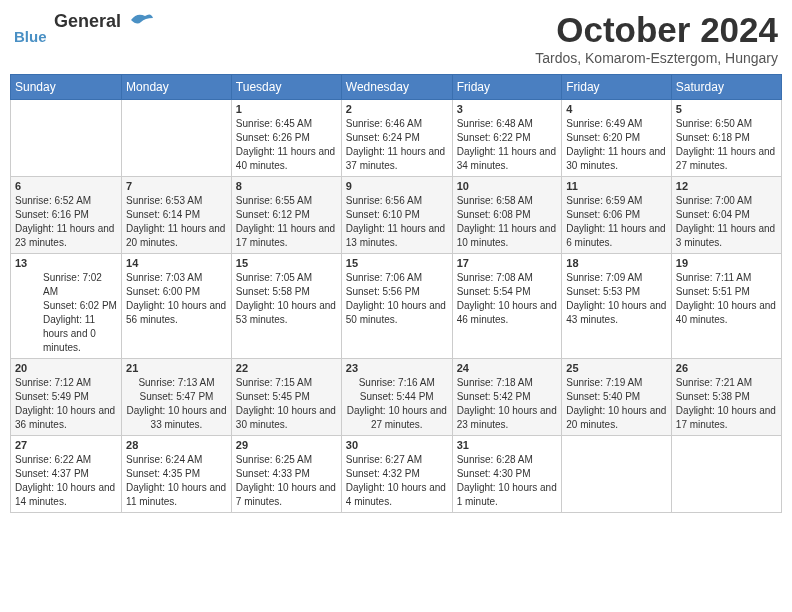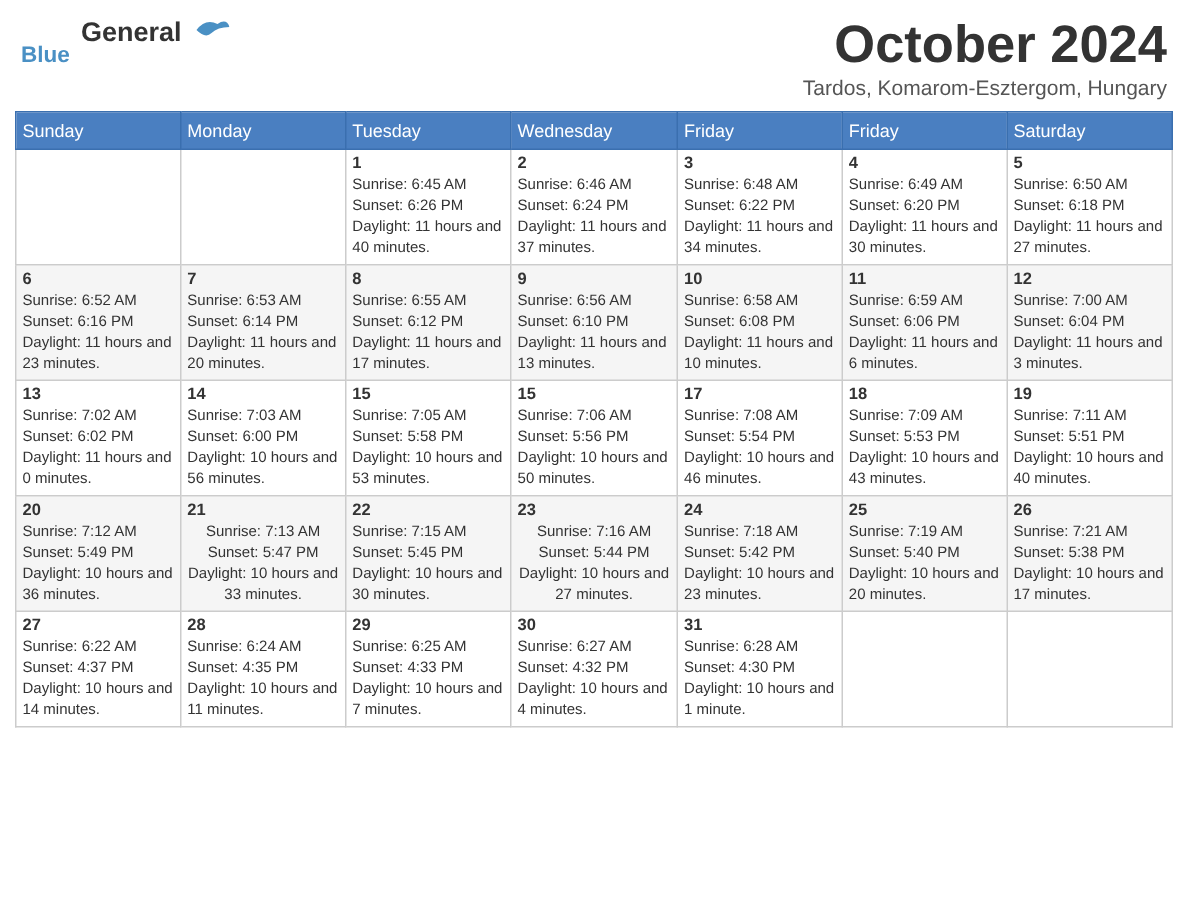--- a/index.html
+++ b/index.html
@@ -185,21 +185,21 @@
         <td>
           <span class="day-num">12</span>
           <div class="day-info" style="white-space: pre-wrap;">Sunrise: 7:00 AM
 Sunset: 6:04 PM
 Daylight: 11 hours and 3 minutes.</div>
         </td>
       </tr>
       <tr class="row-odd">
         <td>
           <span class="day-num">13</span>
-          <div class="day-info" style="white-space: pre-wrap;">Sunrise: 7:02 AM
+          <div class="day-info" style="white-space: pre-wrap; margin-left: 28px;">Sunrise: 7:02 AM
 Sunset: 6:02 PM
 Daylight: 11 hours and 0 minutes.</div>
         </td>
         <td>
           <span class="day-num">14</span>
           <div class="day-info" style="white-space: pre-wrap;">Sunrise: 7:03 AM
 Sunset: 6:00 PM
 Daylight: 10 hours and 56 minutes.</div>
         </td>
         <td>

